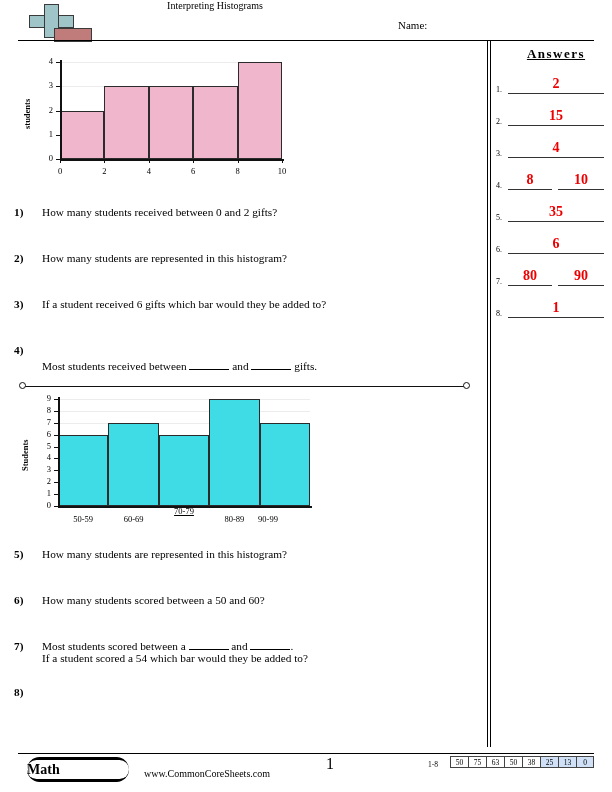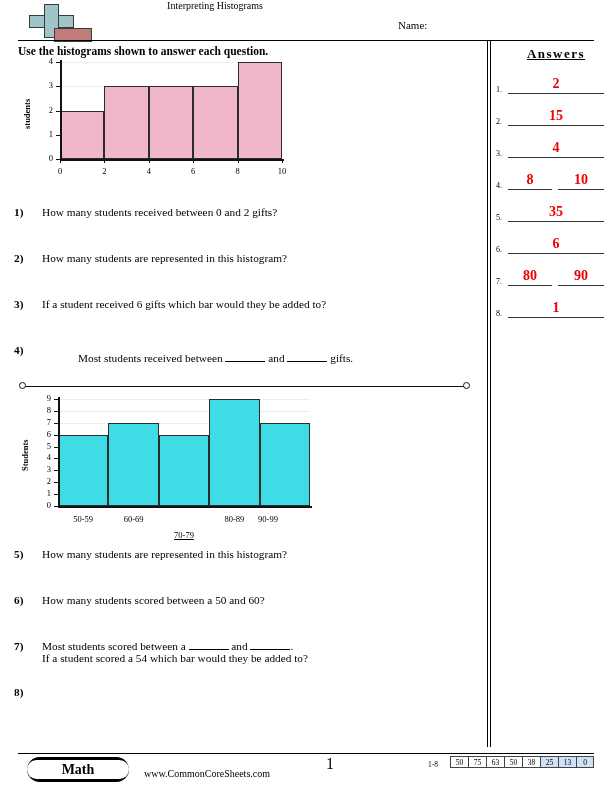--- a/index.html
+++ b/index.html
@@ -67,21 +67,21 @@
   .sec-dot{position:absolute;top:382px;width:7px;height:7px;border-radius:50%;background:#fff;border:1.6px solid #111;box-sizing:border-box;}
   .q-num{position:absolute;left:14px;font-weight:bold;font-size:11.3px;}
   .q-text{position:absolute;left:42px;width:430px;font-size:11.3px;}
   .blank{display:inline-block;width:40px;border-bottom:1px solid #000;}
 
   
   .f-rule{position:absolute;left:18px;top:753px;width:576px;height:0;border-top:1.3px solid #000;}
   .math-badge{position:absolute;left:27px;top:757px;width:102px;height:25px;background:#000;
               border-radius:13px;}
   .math-badge span{position:absolute;left:0;top:3px;width:102px;height:19px;line-height:19px;
-              background:#fff;border-radius:10px;text-align:center;font-weight:bold;font-size:14px;}
+              background:#fff;border-radius:10px;text-align:left;font-weight:bold;font-size:14px;}
   .site{position:absolute;left:144px;top:768px;font-size:10px;}
   .pagenum{position:absolute;left:300px;top:755px;width:60px;text-align:center;font-size:16px;}
   .score-range{position:absolute;left:428px;top:760px;font-size:7.5px;}
   .score-table{position:absolute;left:450px;top:756px;display:flex;}
   .score-cell{width:18px;height:12px;line-height:12px;text-align:center;font-size:7.5px;
               border:1px solid #444;border-right:none;box-sizing:border-box;background:#fff;}
   .score-cell:last-child{border-right:1px solid #444;}
   .score-cell.hl{background:#cfe0f7;}
 </style>
 </head>
@@ -91,21 +91,20 @@
 
   <div class="logo">
     <div class="cross-h"></div>
     <div class="cross-v"></div>
     <div class="book"></div>
   </div>
 
   <div class="title">Interpreting Histograms</div>
   <div class="name-label">Name:</div>
   <div class="hrule"></div>
-  <div class="instructions">Use the histograms shown to answer each question.</div>
 
   <div class="vdiv"></div>
 
   <div class="answers-head">Answers</div>
   <div id="answers-container">
       <div class="ans-row" style="top: 68px;">
         <div class="ans-num">1.</div>
         <div class="ans-line full"></div>
         <div class="ans-val full">2</div>
       </div>
@@ -190,21 +189,21 @@
     </div>
 
   <div id="questions-top">
       <div class="q-num" style="top: 206px;">1)</div>
       <div class="q-text" style="top: 206px;">How many students received between 0 and 2 gifts?</div>
       <div class="q-num" style="top: 252px;">2)</div>
       <div class="q-text" style="top: 252px;">How many students are represented in this histogram?</div>
       <div class="q-num" style="top: 298px;">3)</div>
       <div class="q-text" style="top: 298px;">If a student received 6 gifts which bar would they be added to?</div>
       <div class="q-num" style="top: 344px;">4)</div>
-      <div class="q-text" style="top: 352px; margin-left: 36px;">Most students received between <span class="blank"></span> and <span class="blank"></span> gifts.</div>
+      <div class="q-text" style="top: 360px;">Most students received between <span class="blank"></span> and <span class="blank"></span> gifts.</div>
     </div>
 
   <div class="sec-div"></div>
   <div class="sec-dot" style="left:19px;"></div>
   <div class="sec-dot" style="left:463px;"></div>
 
   <div id="chart2" class="chart" style="left:18px;top:395px;width:300px;height:135px;">
       <div class="plot" style="left: 40px; top: 4px; width: 252px; height: 107px;">
         <div class="gridline" style="top: 95.1111px; width: 252px;"></div>
         <div class="gridline" style="top: 83.2222px; width: 252px;"></div>
@@ -238,21 +237,21 @@
       <div class="tick-y" style="left: 36px; top: 27.7778px;"></div>
       <div class="ylab" style="left: 12px; top: 21.7778px; width: 21px;">7</div>
       <div class="tick-y" style="left: 36px; top: 15.8889px;"></div>
       <div class="ylab" style="left: 12px; top: 9.88889px; width: 21px;">8</div>
       <div class="tick-y" style="left: 36px; top: 4px;"></div>
       <div class="ylab" style="left: 12px; top: -2px; width: 21px;">9</div>
       <div class="axis-y" style="left: 40px; top: 2px; height: 110px;"></div>
       <div class="axis-x" style="left: 40px; top: 111px; width: 254px;"></div>
       <div class="xlab" style="left: 43.2px; top: 119px; width: 44px;">50-59</div>
       <div class="xlab" style="left: 93.6px; top: 119px; width: 44px;">60-69</div>
-      <div class="xlab" style="left: 144px; top: 135px; width: 44px; text-decoration: underline;">70-79</div>
+      <div class="xlab" style="left: 144px; top: 111px; width: 44px; text-decoration: underline;">70-79</div>
       <div class="xlab" style="left: 194.4px; top: 119px; width: 44px;">80-89</div>
       <div class="xlab" style="left: 228px; top: 119px; width: 44px;">90-99</div>
       <div class="axis-title-y" style="left: 2px; top: 75.5px;">Students</div>
     </div>
 
   <div id="questions-bottom">
       <div class="q-num" style="top: 548px;">5)</div>
       <div class="q-text" style="top: 548px;">How many students are represented in this histogram?</div>
       <div class="q-num" style="top: 594px;">6)</div>
       <div class="q-text" style="top: 594px;">How many students scored between a 50 and 60?</div>

